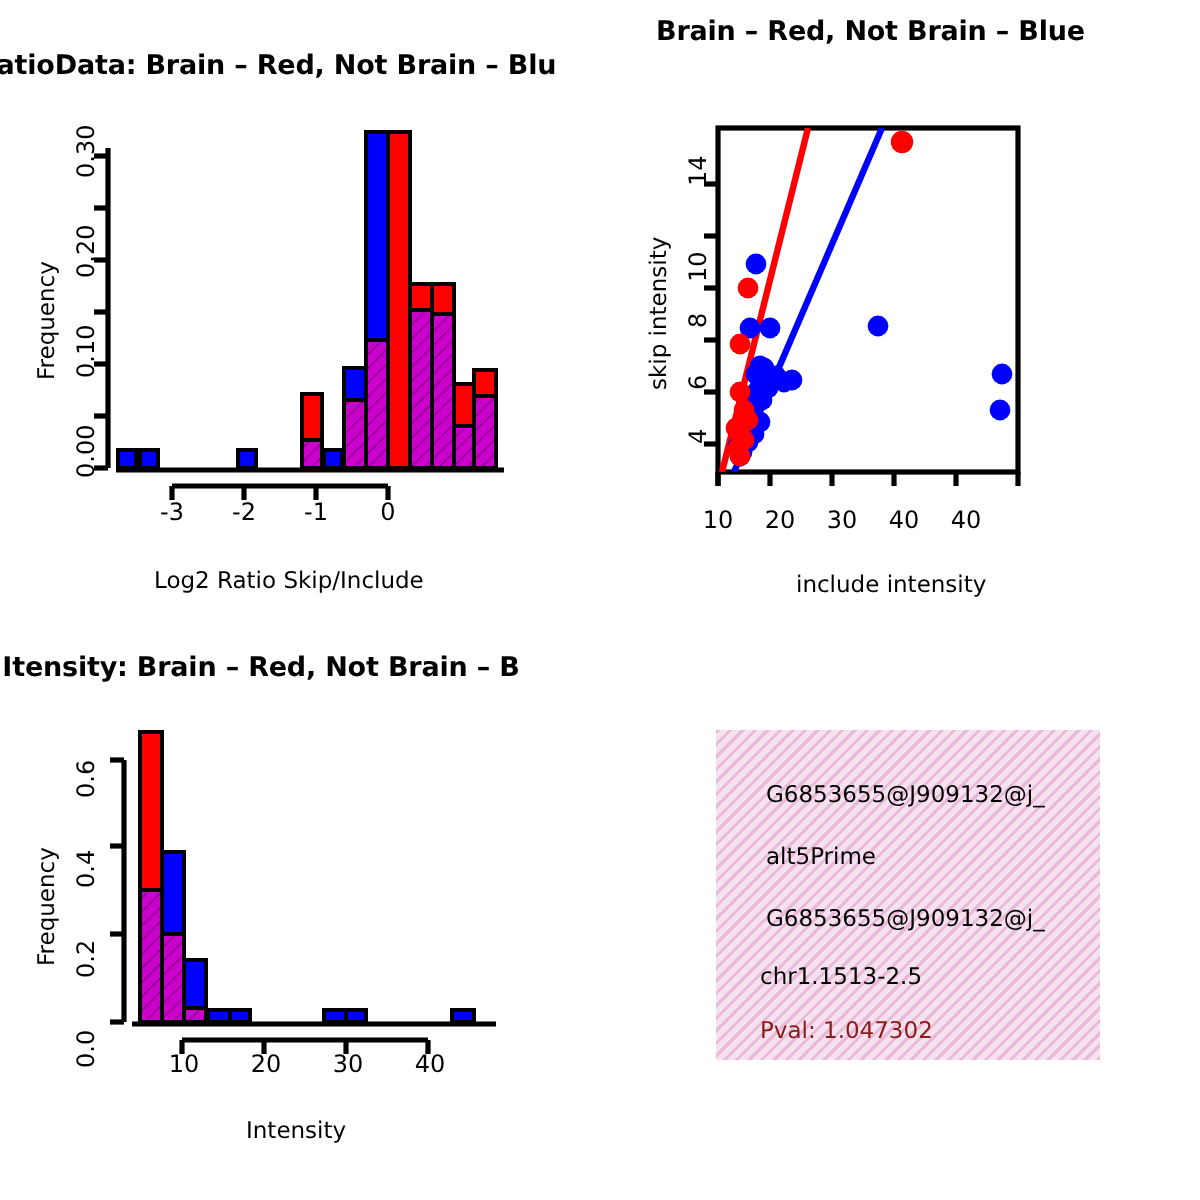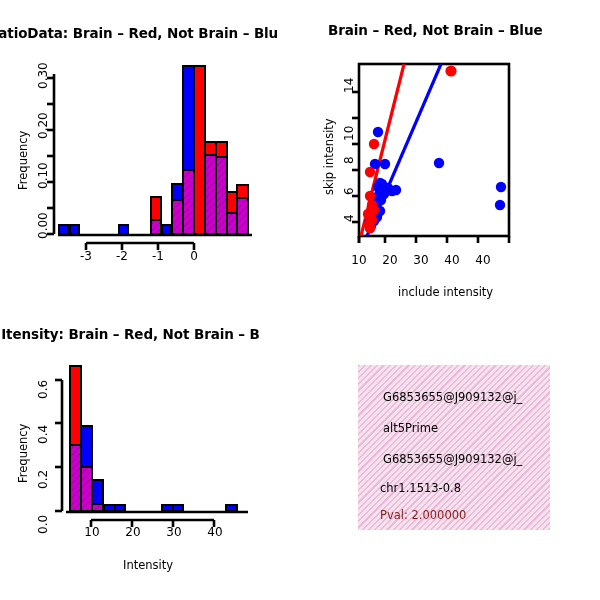--- a/index.html
+++ b/index.html
@@ -39,20 +39,21 @@
 </style>
 </head>
 <body>
 
 <div class="panel" style="left:0;top:0;width:300px;height:300px;">
 
   <div class="title" style="left:-12px;top:25px;">RatioData: Brain – Red, Not Brain – Blu</div>
 
   <div class="vlabel" style="left:16px;top:190px;">Frequency</div>
 
+  <div class="axlabel" style="left:77px;top:283px;">Log2 Ratio Skip/Include</div>
 
   <div class="vticklab" style="left:36px;top:239px;">0.00</div>
   <div class="vticklab" style="left:36px;top:189px;">0.10</div>
   <div class="vticklab" style="left:36px;top:139px;">0.20</div>
   <div class="vticklab" style="left:36px;top:89px;">0.30</div>
 
   <div class="ticklab" style="left:76px;top:249px;width:20px;">-3</div>
   <div class="ticklab" style="left:112px;top:249px;width:20px;">-2</div>
   <div class="ticklab" style="left:148px;top:249px;width:20px;">-1</div>
   <div class="ticklab" style="left:184px;top:249px;width:20px;">0</div>
@@ -107,21 +108,21 @@
       <line x1="86" y1="243" x2="86" y2="250" stroke="#000" stroke-width="2.6"></line>
       <line x1="122" y1="243" x2="122" y2="250" stroke="#000" stroke-width="2.6"></line>
       <line x1="158" y1="243" x2="158" y2="250" stroke="#000" stroke-width="2.6"></line>
       <line x1="194" y1="243" x2="194" y2="250" stroke="#000" stroke-width="2.6"></line>
     </g>
   </svg>
 </div>
 
 <div class="panel" style="left:300px;top:0;width:300px;height:300px;">
 
-  <div class="title" style="left:28px;top:22px;">Brain – Red, Not Brain – Blue</div>
+  <div class="title" style="left:28px;top:8px;">Brain – Red, Not Brain – Blue</div>
 
   <div class="vlabel" style="left:22px;top:195px;">skip intensity</div>
 
   <div class="axlabel" style="left:98px;top:285px;">include intensity</div>
 
   <div class="vticklab" style="left:42px;top:222px;">4</div>
   <div class="vticklab" style="left:42px;top:195px;">6</div>
   <div class="vticklab" style="left:42px;top:164px;">8</div>
   <div class="vticklab" style="left:42px;top:141px;">10</div>
   <div class="vticklab" style="left:42px;top:93px;">14</div>
@@ -271,16 +272,16 @@
 
   <div class="infobox" style="left:58px;top:65px;width:192px;height:165px;
               background:
                 repeating-linear-gradient(135deg,
                   #E9BBD9 0px, #E9BBD9 1.6px,
                   #F6E2EE 1.6px, #F6E2EE 4.4px),
                 #F4DCEC;">
     <div class="infoline" style="left:25px;top:25px;">G6853655@J909132@j_</div>
     <div class="infoline" style="left:25px;top:56px;">alt5Prime</div>
     <div class="infoline" style="left:25px;top:87px;">G6853655@J909132@j_</div>
-    <div class="infoline" style="left:22px;top:116px;">chr1.1513-0.8</div>
-    <div class="infoline pval" style="left:22px;top:143px;">Pval: 2.000000</div>
+    <div class="infoline" style="left:22px;top:116px;">chr1.1513-2.5</div>
+    <div class="infoline pval" style="left:22px;top:143px;">Pval: 1.047302</div>
   </div>
 </div>
 
 </body></html>

